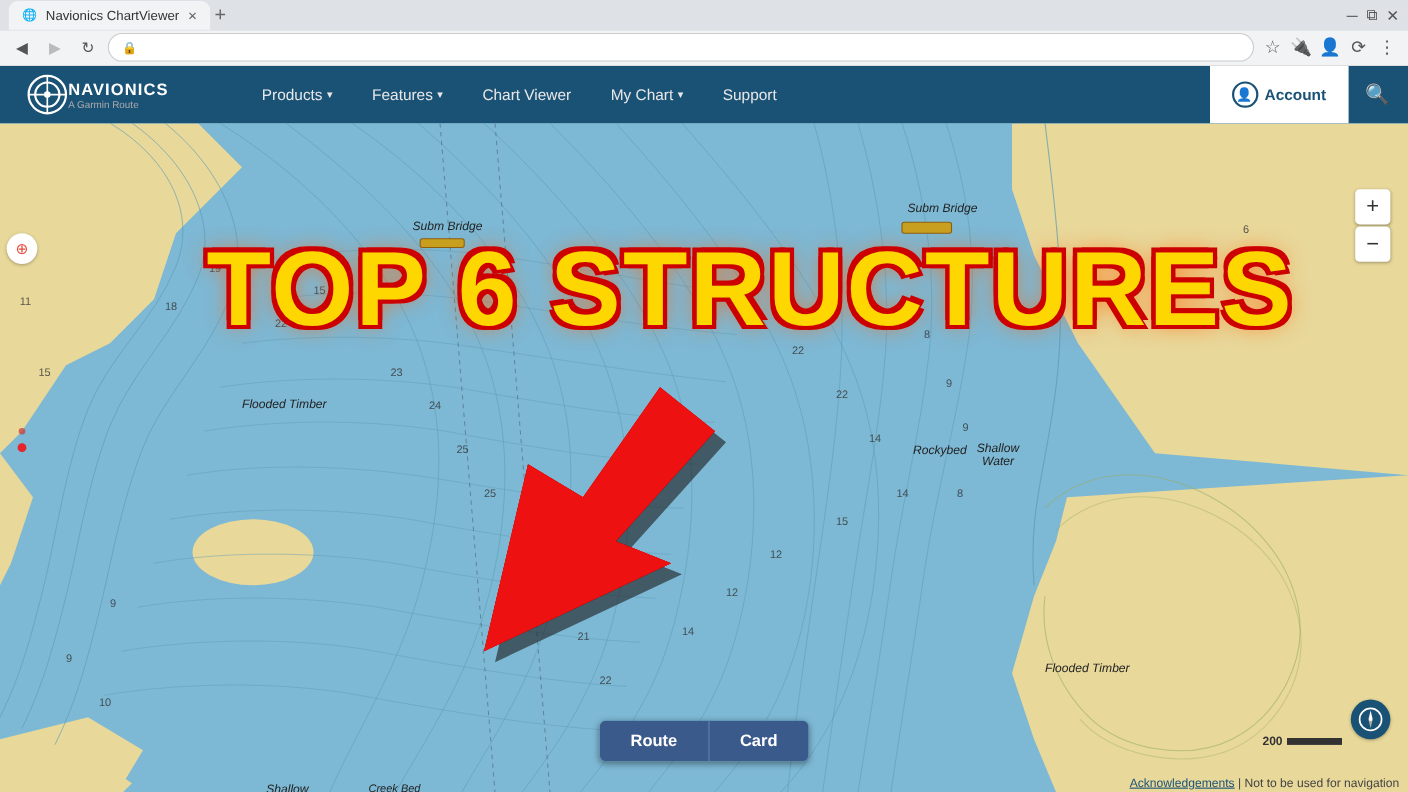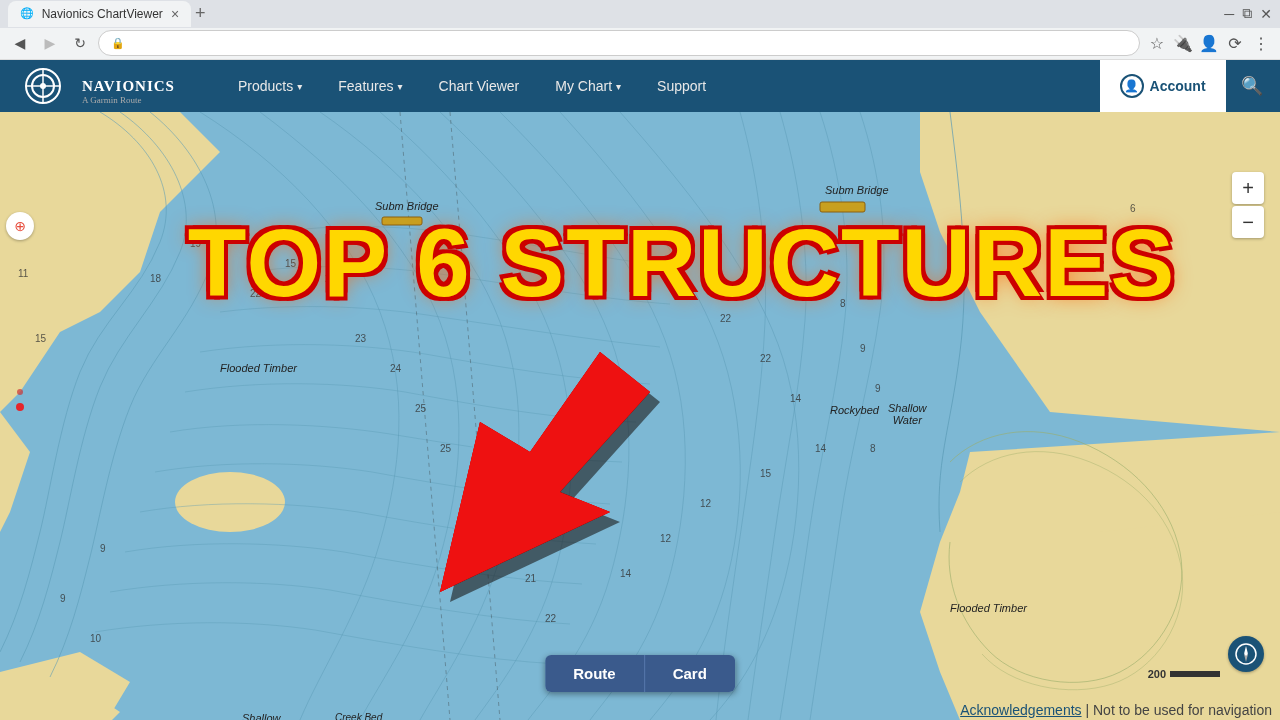--- a/index.html
+++ b/index.html
@@ -87,23 +87,22 @@
       z-index: 100;
     }
     .navbar-brand {
       display: flex;
       align-items: center;
       padding: 0 24px;
       min-width: 220px;
     }
     .navionics-logo {
       display: flex;
-      align-items: flex-end;
-      gap: 20px;
-      font-family: Liberation Serif, serif;
+      align-items: center;
+      gap: 0;
     }
     .nav-links {
       display: flex;
       align-items: center;
       flex: 1;
       height: 100%;
     }
     .nav-link {
       color: #e8e8e8;
       font-size: 14px;
@@ -274,21 +273,21 @@
       font-size: 11px;
       color: #222;
       font-style: italic;
     }
 
     
     .ack-text {
       position: absolute;
       bottom: 2px;
       right: 8px;
-      font-size: 14px;
+      font-size: 11px;
       color: #444;
       z-index: 50;
     }
 
     
     .gps-btn {
       position: absolute;
       left: 6px;
       top: 100px;
       width: 28px; height: 28px;

